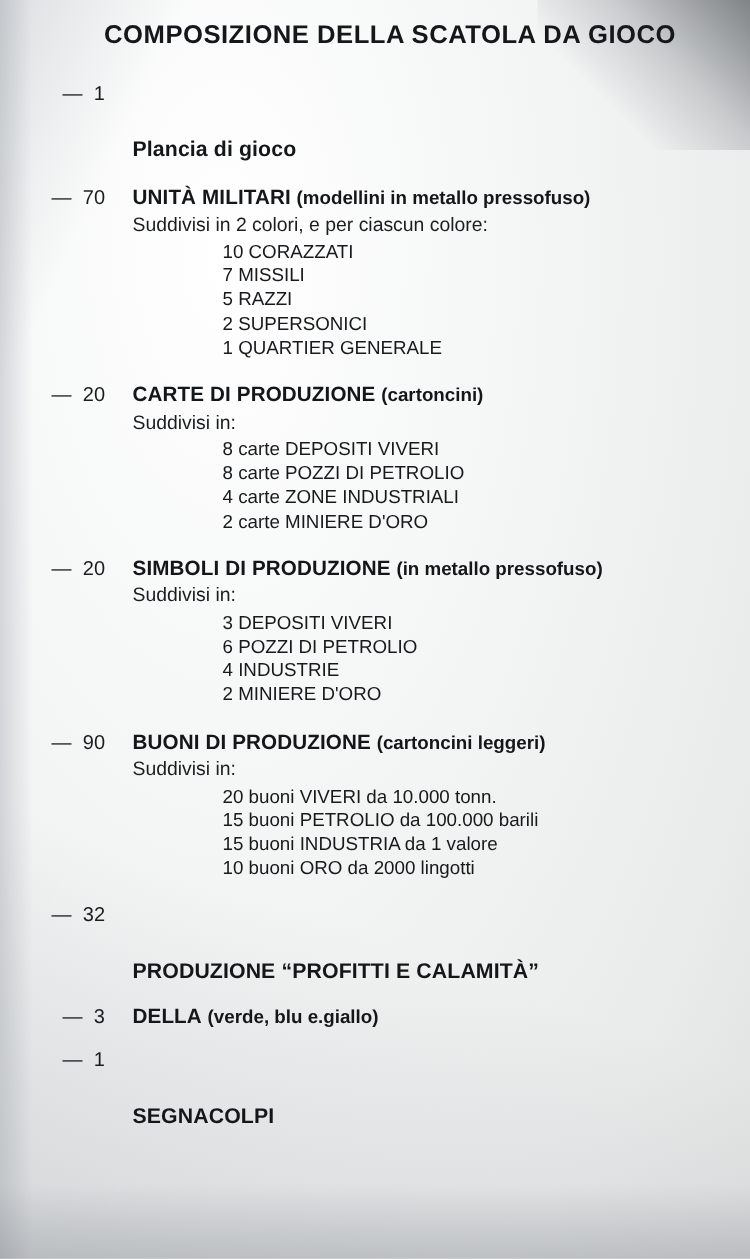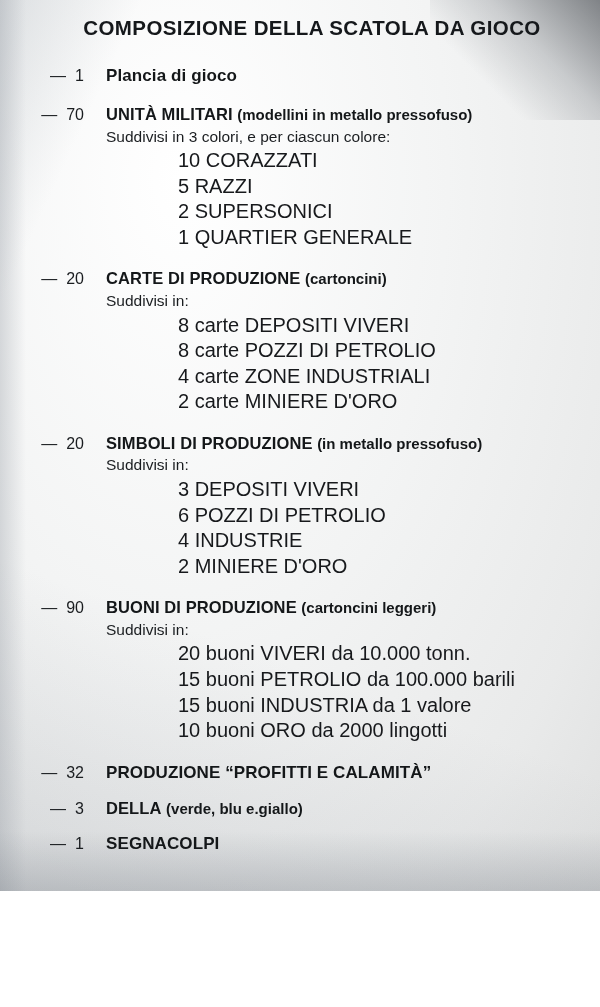--- a/index.html
+++ b/index.html
@@ -12,21 +12,21 @@
     overflow: hidden;
     background: #ffffff;
     font-family: "Liberation Sans", sans-serif;
     color: #1a1a1a;
   }
 
   
   #page {
     position: relative;
     width: 600px;
-    height: 891px;
+    height: 1007px;
     background:
       linear-gradient(115deg, rgba(160,168,176,0.30) 0%, rgba(255,255,255,0.0) 14%),
       linear-gradient(200deg, rgba(255,255,255,0.0) 70%, rgba(120,128,138,0.20) 100%),
       radial-gradient(ellipse at 30% 20%, #ffffff 0%, #f3f4f4 45%, #e9eaea 80%, #dfe0e0 100%);
     box-sizing: border-box;
   }
 
   
   #corner-shadow {
     position: absolute;
@@ -121,34 +121,35 @@
     margin-top: 3px;
     color: #1a1d20;
   }
 
   .sublist {
     margin: 2px 0 0 0;
     padding: 0;
     list-style: none;
   }
   .sublist li {
-    font-size: 20px;
+    font-size: 15px;
     line-height: 1.28;
     padding-left: 72px;
     white-space: nowrap;
     color: #17191c;
   }
 
   
   .entry.tight {
     margin-bottom: 16px;
   }
 
   .headline.big {
     font-size: 17px;
+    margin-top: 44px;
   }
 </style>
 </head>
 <body>
 
 <div id="page">
   <div id="corner-shadow"></div>
   <div id="left-edge"></div>
   <div id="bottom-shadow"></div>
 
@@ -158,23 +159,24 @@
         <div class="entry">
           <div class="qty"><span class="dash">—</span><span>1</span></div>
           <div class="body">
             <div class="headline big"><span class="strong">Plancia di gioco</span></div>
           </div>
         </div>
         <div class="entry">
           <div class="qty"><span class="dash">—</span><span>70</span></div>
           <div class="body">
             <div class="headline"><span class="strong">UNITÀ MILITARI</span> <span class="paren">(modellini in metallo pressofuso)</span></div>
-            <div class="subtitle">Suddivisi in 3 colori, e per ciascun colore:</div>
+            <div class="subtitle">Suddivisi in 2 colori, e per ciascun colore:</div>
             <ul class="sublist">
               <li>10 CORAZZATI</li>
+              <li>7 MISSILI</li>
               <li>5 RAZZI</li>
               <li>2 SUPERSONICI</li>
               <li>1 QUARTIER GENERALE</li>
             </ul>
           </div>
         </div>
         <div class="entry">
           <div class="qty"><span class="dash">—</span><span>20</span></div>
           <div class="body">
             <div class="headline"><span class="strong">CARTE DI PRODUZIONE</span> <span class="paren">(cartoncini)</span></div>

